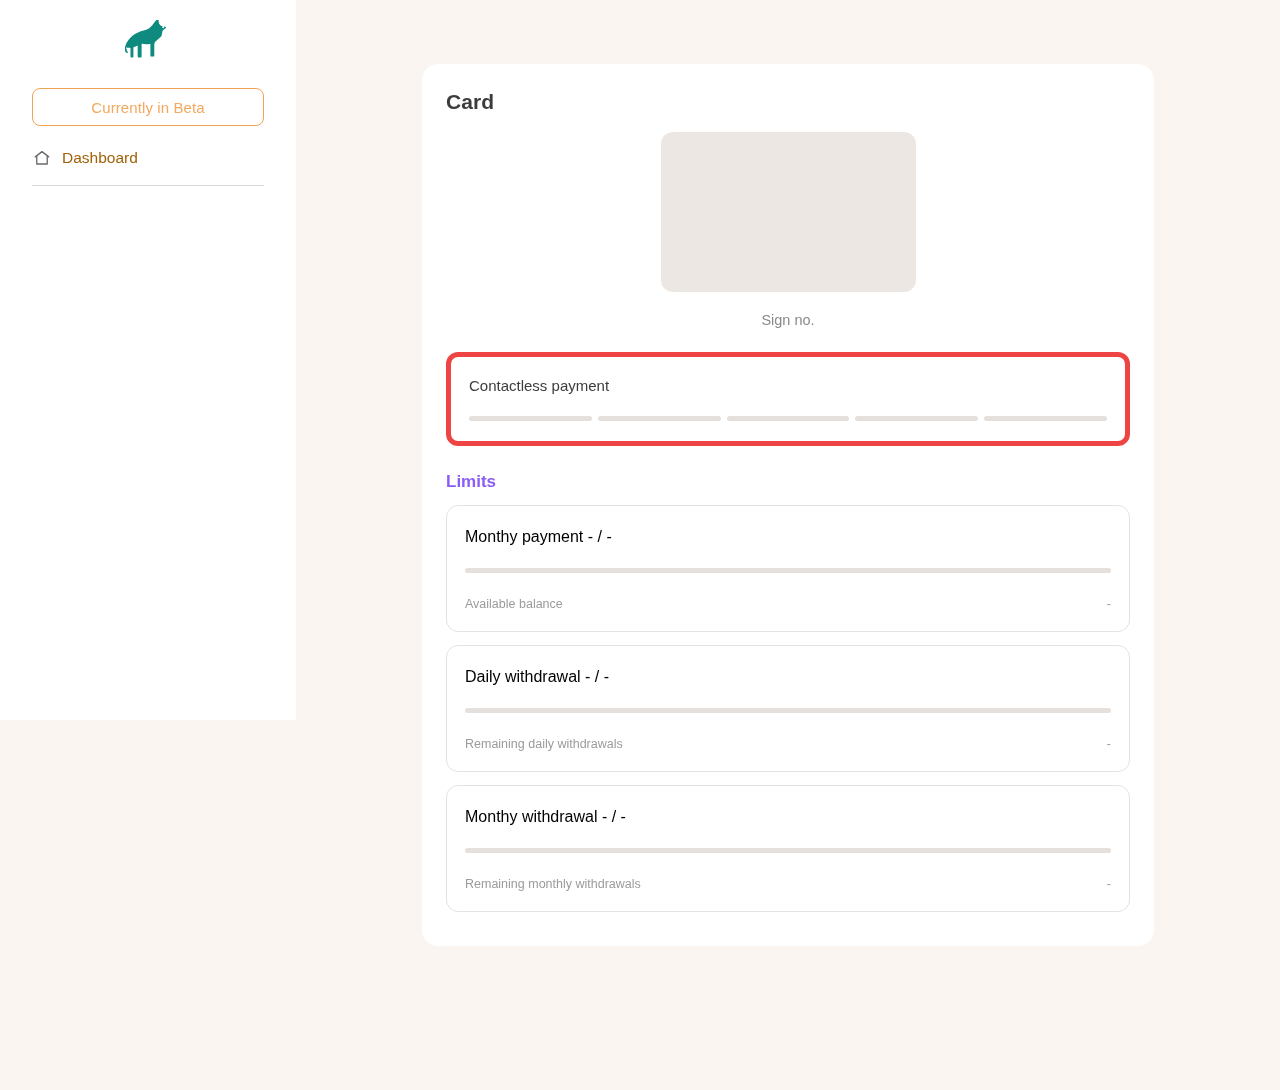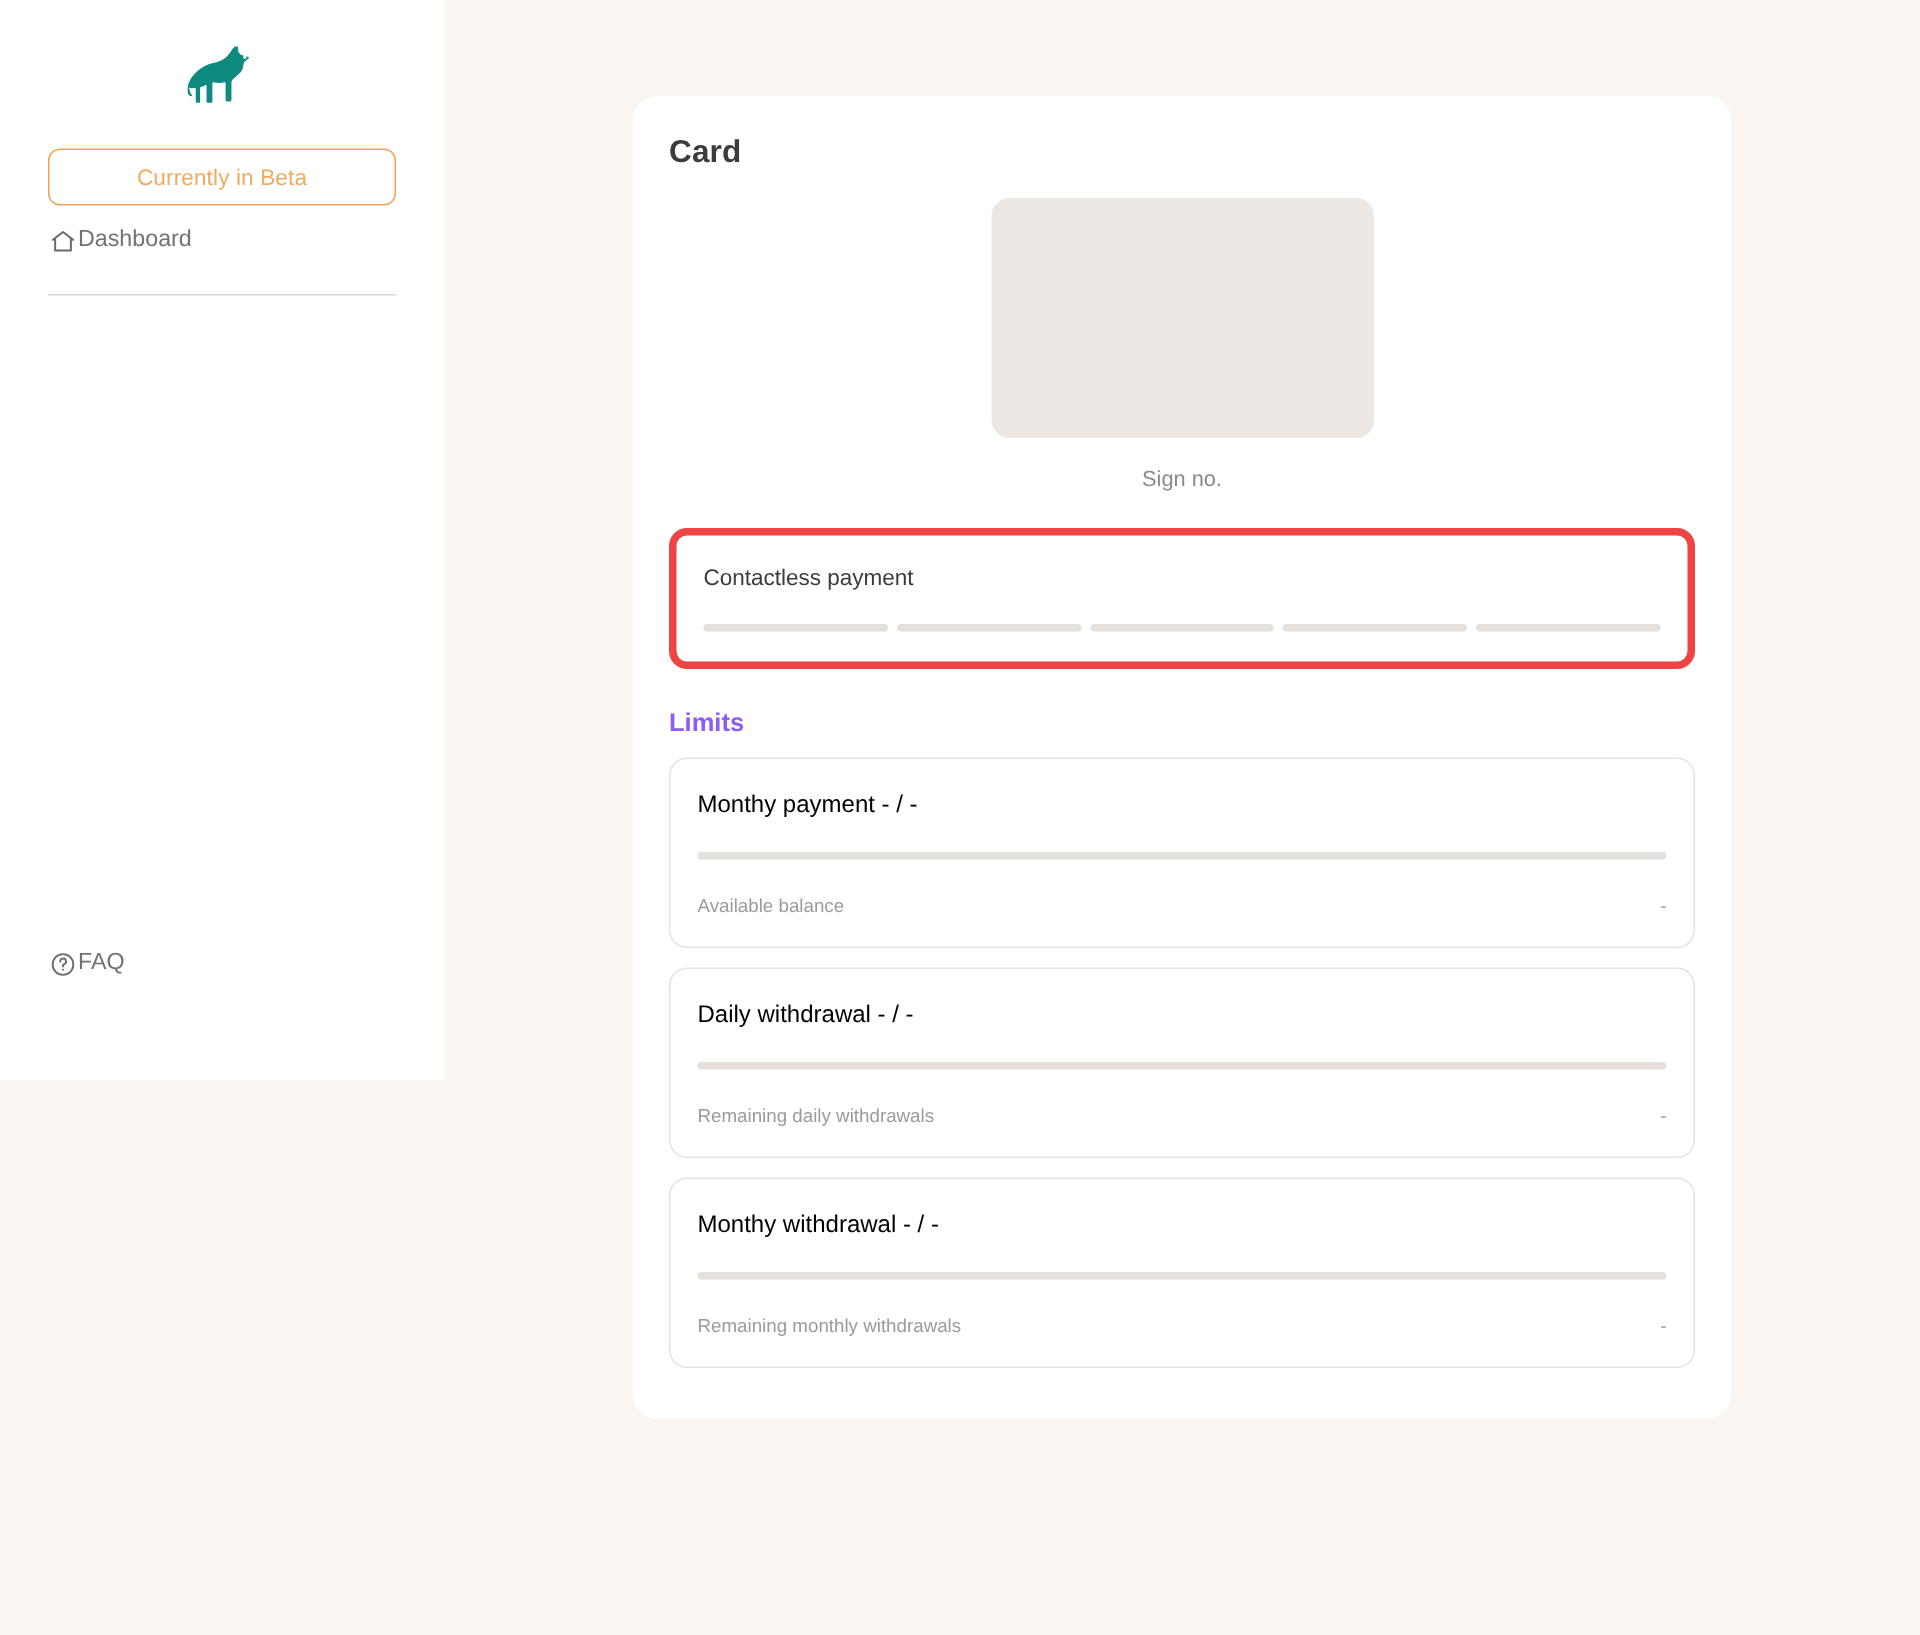--- a/index.html
+++ b/index.html
@@ -19,21 +19,21 @@
     display: flex;
     align-items: flex-start;
   }
 
   
   .sidebar {
     width: 296px;
     height: 720px;
     background: #ffffff;
     flex: 0 0 296px;
-    padding: 11px 32px;
+    padding: 0 32px;
     display: flex;
     flex-direction: column;
   }
 
   .logo-wrap {
     height: 80px;
     display: flex;
     align-items: center;
     justify-content: center;
   }
@@ -49,25 +49,26 @@
     display: flex;
     align-items: center;
     justify-content: center;
     background: #ffffff;
     cursor: pointer;
     letter-spacing: .1px;
   }
 
   .nav-item {
     display: flex;
-    gap: 0;
+    align-items: center;
+    gap: 10px;
     height: 36px;
     margin-top: 14px;
     cursor: pointer;
-    color: #737373;
+    color: #a16207;
     font-size: 15.5px;
   }
   .nav-item .ico {
     width: 20px; height: 20px;
     display: flex; align-items: center; justify-content: center;
     color: #6b6b6b;
     flex: 0 0 20px;
   }
   .nav-item .ico svg { display: block; }
 
@@ -223,30 +224,20 @@
       </span>
       <span>Dashboard</span>
     </div>
 
     <div class="nav-divider"></div>
 
     <div class="spacer"></div>
 
     <div class="bottom-nav">
 
-      <div class="nav-item">
-        <span class="ico">
-          <svg width="18" height="18" viewBox="0 0 24 24" fill="none" stroke="#6b6b6b" stroke-width="1.7" stroke-linecap="round" stroke-linejoin="round">
-            <circle cx="12" cy="12" r="9.2"></circle>
-            <path d="M9.5 9.3a2.6 2.6 0 1 1 3.4 2.5c-.6.2-.9.8-.9 1.4v.5"></path>
-            <circle cx="12" cy="16.7" r="0.9" fill="#6b6b6b" stroke="none"></circle>
-          </svg>
-        </span>
-        <span>FAQ</span>
-      </div>
 
 
     </div>
   </aside>
 
   <main class="main">
     <section class="panel">
 
       <h1 class="panel-title">Card</h1>
 

